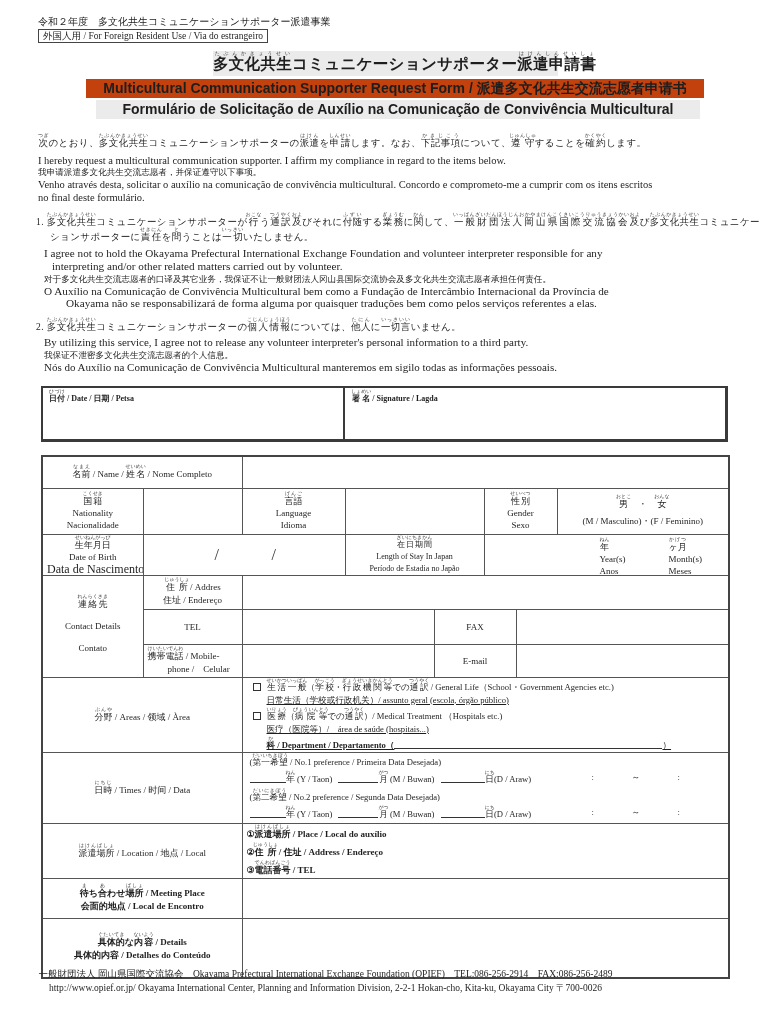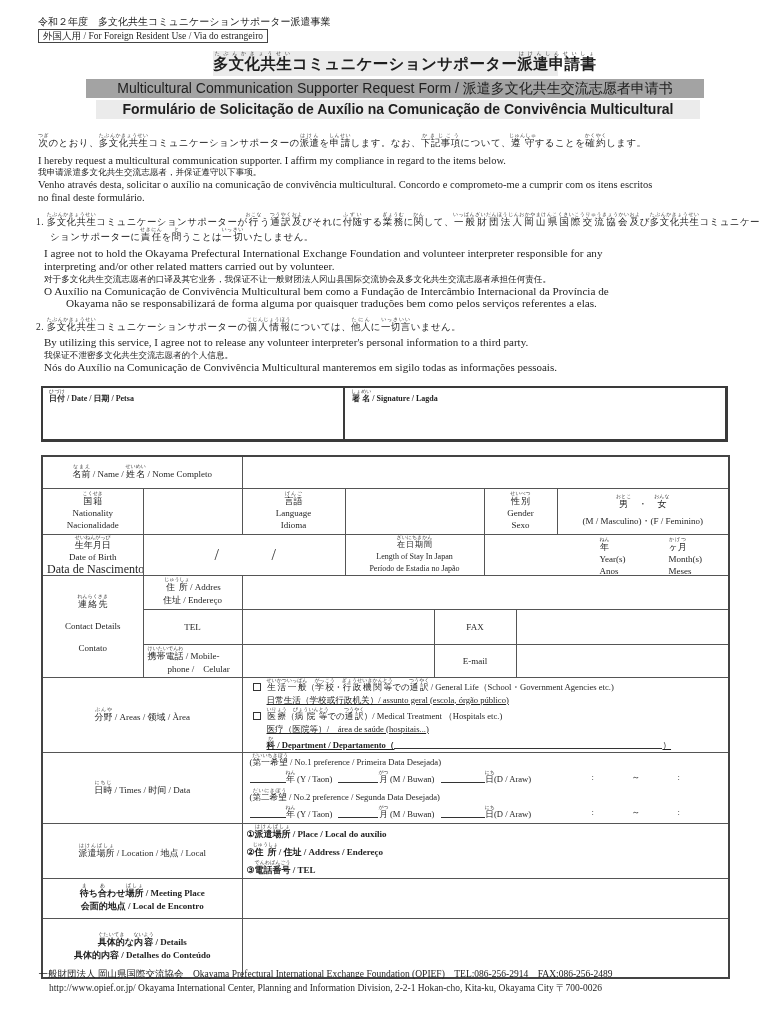--- a/index.html
+++ b/index.html
@@ -9,21 +9,21 @@
 .sans{font-family:"Liberation Sans","DejaVu Sans",sans-serif;}
 ruby{ruby-position:over;}
 rt{font-size:5px;line-height:5px;color:#333;font-weight:normal;}
 
 
 .program-title{left:38px;top:15px;font-size:10px;line-height:13px;}
 .audience-box{left:38px;top:29px;height:14px;border:1px solid #444;padding:0 4px;font-size:9.5px;line-height:12px;}
 
 
 .title-jp{left:213px;top:51px;width:345px;height:25px;background:#ebebeb;text-align:center;font-size:15.5px;font-weight:bold;line-height:24px;letter-spacing:0.3px;}
-.title-en{left:86px;top:79px;width:618px;height:19px;background:#a3a3a3;text-align:center;font-size:14px;font-weight:normal;line-height:19px;}
+.title-en{left:86px;top:79px;width:618px;height:19px;background:#c2410c;text-align:center;font-size:14px;font-weight:bold;line-height:19px;}
 .title-pt{left:96px;top:100px;width:604px;height:19px;background:#ebebeb;text-align:center;font-size:14px;font-weight:bold;line-height:19px;}
 
 
 .jp-line{font-size:9.5px;line-height:20px;letter-spacing:0.4px;}
 .en-line{font-size:10.5px;line-height:13px;}
 .en-line.big{font-size:11.2px;}
 .zh-line{font-size:8.6px;line-height:13px;}
 .pt-line{font-size:10.5px;line-height:13px;}
 .pt-line.big{font-size:11.2px;}
 
@@ -71,21 +71,21 @@
 
 <div class="abs jp-line" style="left:38px;top:133px;"><ruby>次<rt>つぎ</rt></ruby>のとおり、<ruby>多文化共生<rt>たぶんかきょうせい</rt></ruby>コミュニケーションサポーターの<ruby>派遣<rt>はけん</rt></ruby>を<ruby>申請<rt>しんせい</rt></ruby>します。なお、<ruby>下記事項<rt>かきじこう</rt></ruby>について、<ruby>遵守<rt>じゅんしゅ</rt></ruby>することを<ruby>確約<rt>かくやく</rt></ruby>します。</div>
 <div class="abs en-line" style="left:38px;top:154px;">I hereby request a multicultural communication supporter. I affirm my compliance in regard to the items below.</div>
 <div class="abs zh-line" style="left:38px;top:166px;text-align:right;">我申请派遣多文化共生交流志愿者，并保证遵守以下事项。</div>
 <div class="abs pt-line" style="left:38px;top:178px;">Venho através desta, solicitar o auxílio na comunicação de convivência multicultural. Concordo e comprometo-me a cumprir com os itens escritos</div>
 <div class="abs pt-line" style="left:38px;top:191px;">no final deste formulário.</div>
 
 <div class="abs jp-line" style="left:36px;top:212px;">1. <ruby>多文化共生<rt>たぶんかきょうせい</rt></ruby>コミュニケーションサポーターが<ruby>行<rt>おこな</rt></ruby>う<ruby>通訳及<rt>つうやくおよ</rt></ruby>びそれに<ruby>付随<rt>ふずい</rt></ruby>する<ruby>業務<rt>ぎょうむ</rt></ruby>に<ruby>関<rt>かん</rt></ruby>して、<ruby>一般財団法人岡山県国際交流協会及<rt>いっぱんざいだんほうじんおかやまけんこくさいこうりゅうきょうかいおよ</rt></ruby>び<ruby>多文化共生<rt>たぶんかきょうせい</rt></ruby>コミュニケー</div>
 <div class="abs jp-line" style="left:50px;top:227px;">ションサポーターに<ruby>責任<rt>せきにん</rt></ruby>を<ruby>問<rt>と</rt></ruby>うことは<ruby>一切<rt>いっさい</rt></ruby>いたしません。</div>
 <div class="abs en-line big" style="left:44px;top:247px;">I agree not to hold the Okayama Prefectural International Exchange Foundation and volunteer interpreter responsible for any</div>
-<div class="abs en-line big" style="left:44px;top:260px;">interpreting and/or other related matters carried out by volunteer.</div>
+<div class="abs en-line big" style="left:52px;top:260px;">interpreting and/or other related matters carried out by volunteer.</div>
 <div class="abs zh-line" style="left:44px;top:273px;">对于多文化共生交流志愿者的口译及其它业务，我保证不让一般财团法人冈山县国际交流协会及多文化共生交流志愿者承担任何责任。</div>
 <div class="abs pt-line big" style="left:44px;top:285px;">O Auxílio na Comunicação de Convivência Multicultural bem como a Fundação de Intercâmbio Internacional da Província de</div>
 <div class="abs pt-line big" style="left:43px;top:297px;margin-left:23px;">Okayama não se responsabilizará de forma alguma por quaisquer traduções bem como pelos serviços referentes a elas.</div>
 
 <div class="abs jp-line" style="left:36px;top:317px;">2. <ruby>多文化共生<rt>たぶんかきょうせい</rt></ruby>コミュニケーションサポーターの<ruby>個人情報<rt>こじんじょうほう</rt></ruby>については、<ruby>他人<rt>たにん</rt></ruby>に<ruby>一切言<rt>いっさいい</rt></ruby>いません。</div>
 <div class="abs en-line" style="left:44px;top:336px;font-size:11px;">By utilizing this service, I agree not to release any volunteer interpreter's personal information to a third party.</div>
 <div class="abs zh-line" style="left:44px;top:349px;">我保证不泄密多文化共生交流志愿者的个人信息。</div>
 <div class="abs pt-line" style="left:44px;top:361px;font-size:11px;">Nós do Auxílio na Comunicação de Convivência Multicultural manteremos em sigilo todas as informações pessoais.</div>
 
 <div class="abs datesig">

